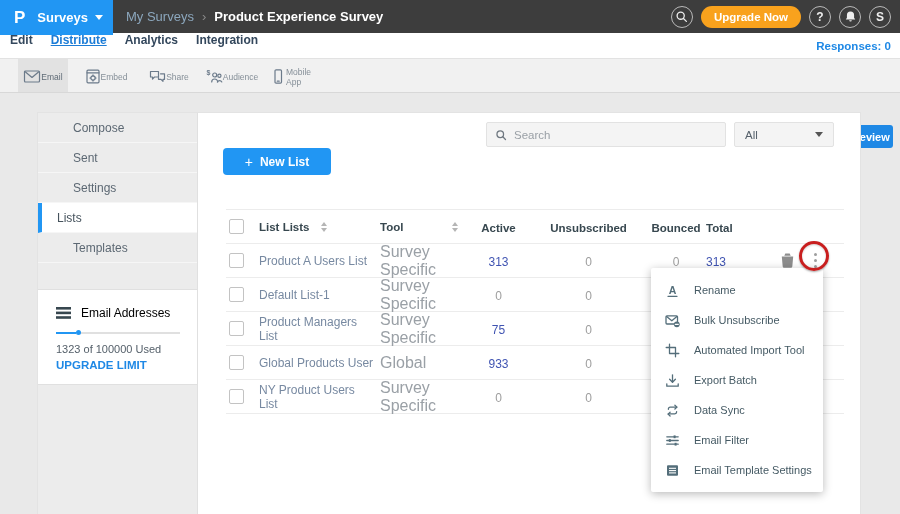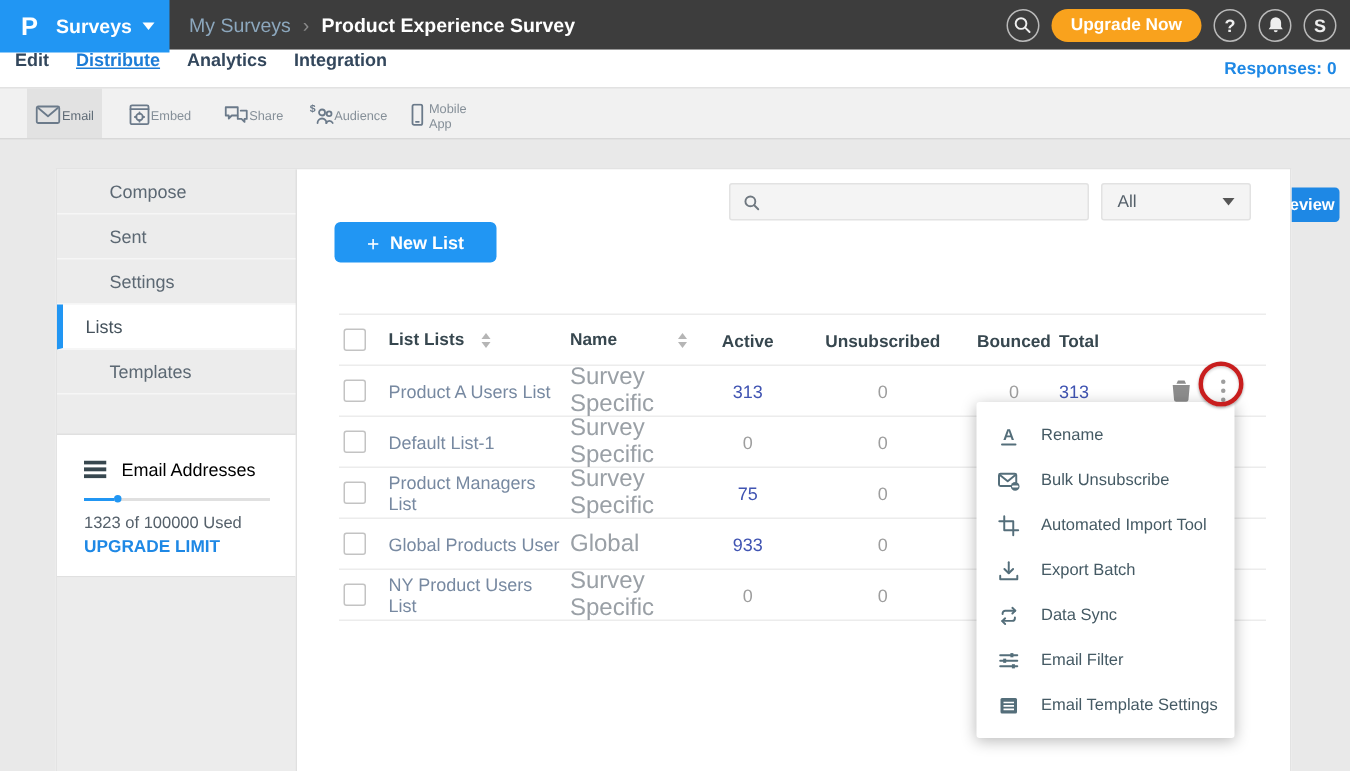--- a/index.html
+++ b/index.html
@@ -276,20 +276,21 @@
     </aside>
 
     <section class="content">
       <div class="search-box">
         <span>
           <svg width="12" height="12" viewBox="0 0 16 16" fill="none" stroke="#6f7880" stroke-width="1.7" stroke-linecap="round">
               <circle cx="7" cy="7" r="4.4"></circle>
               <line x1="10.4" y1="10.4" x2="14" y2="14"></line>
             </svg>
         </span>
+        <input placeholder="Search" style="">
       </div>
       <div class="filter-box">
         <span>All</span>
         <span class="caret-down-d"></span>
       </div>
       <div class="new-list-btn">
         <span class="new-list-plus">+</span>
         <span>New List</span>
       </div>
       <div class="table" id="lists-table">
@@ -298,21 +299,21 @@
               <div class="cbx"></div>
             </div>
             <div class="col-name">
               <span class="hlabel">List Lists</span>
               <span class="sort">
                 <i class="up"></i>
                 <i class="dn"></i>
               </span>
             </div>
             <div class="col-type">
-              <span class="hlabel">Name</span>
+              <span class="hlabel">Tool</span>
               <span class="sort right">
                 <i class="up"></i>
                 <i class="dn"></i>
               </span>
             </div>
             <div class="col-active"><span class="hlabel">Active</span></div>
             <div class="col-unsub"><span class="hlabel">Unsubscribed</span></div>
             <div class="col-bounced"><span class="hlabel">Bounced</span></div>
             <div class="col-total"><span class="hlabel">Total</span></div>
             <div class="col-actions"></div>

